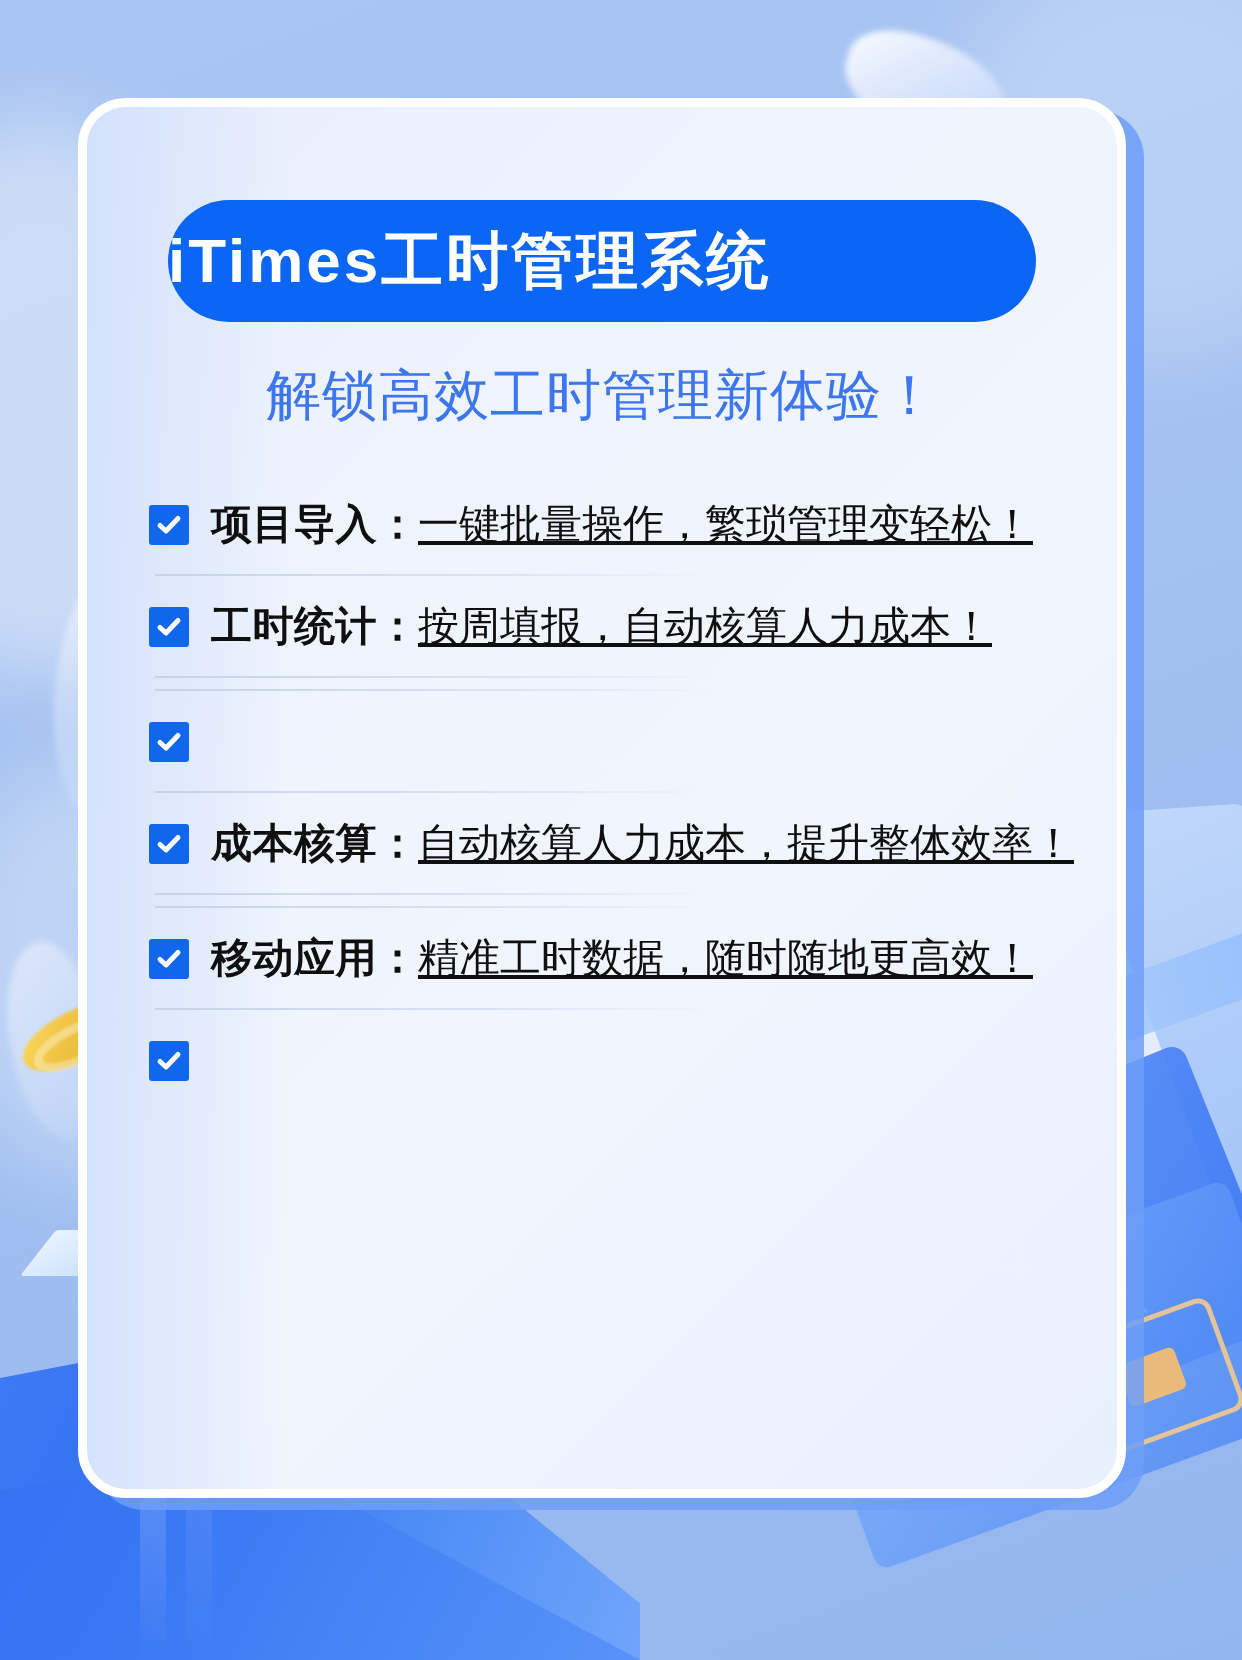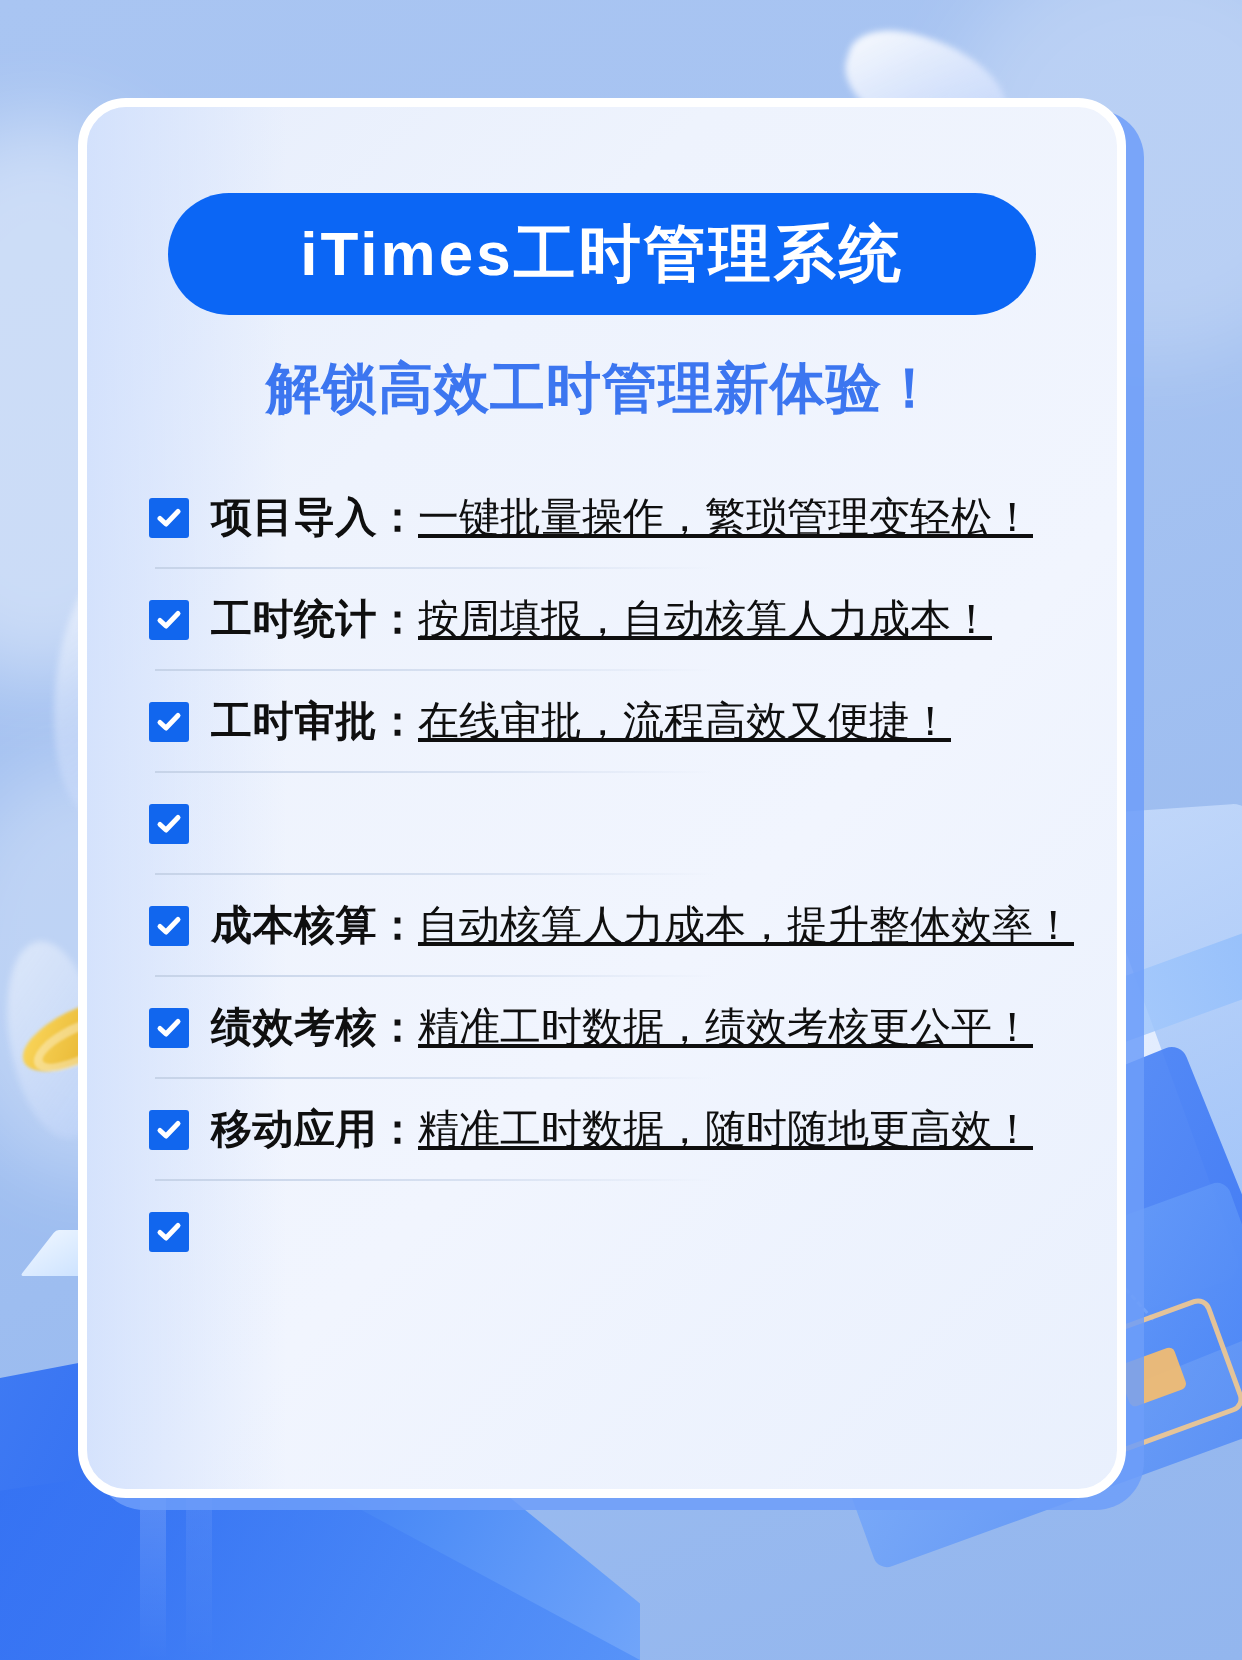--- a/index.html
+++ b/index.html
@@ -90,33 +90,33 @@
     position:absolute; left:78px; top:98px; width:1048px; height:1400px;
     background:linear-gradient(135deg,#e7eefc 0%,#eef3fd 26%,#f1f5fe 60%,#e9f0fd 100%);
     border:9px solid #ffffff; border-radius:48px; overflow:hidden;
   }
   .card-inner{ position:relative; width:100%; height:100%; padding:78px 56px 0 56px; }
   .card-sheen{ position:absolute; left:0; top:0; width:200px; height:100%;
     background:linear-gradient(90deg,rgba(206,222,252,.8),rgba(238,243,253,0)); pointer-events:none; }
 
   
   .title-pill{
-    position:relative; margin:8px auto; width:868px; height:122px;
+    position:relative; margin:15px auto; width:868px; height:122px;
     background:#0b66f5; border-radius:62px;
-    display:flex; align-items:center; justify-content:center;
+    display:flex; align-items:center; 
   }
   .title-text{
     color:#fff; font-size:62px; font-weight:bold; letter-spacing:3px;
     white-space:nowrap; line-height:1;
   }
 
   
   .subtitle{
     margin:46px auto 0 auto; text-align:center;
-    color:#3c76f0; font-size:55px; font-weight:bold; letter-spacing:1px;
+    color:#3c76f0; font-size:55px; font-weight:normal; letter-spacing:1px;
     white-space:nowrap; line-height:1;
   }
 
   
   .features{ position:relative; margin-top:62px; padding:0 6px; }
   .feature{ position:relative; display:flex; align-items:center; height:78px; }
   .checkbox{
     flex:0 0 auto; width:40px; height:40px; background:#1166ee;
     border-radius:3px; display:flex; align-items:center; justify-content:center;
     margin-right:22px; margin-top:2px;
@@ -212,54 +212,38 @@
           <div class="divider"></div>
           <div class="feature">
             <div class="checkbox">
               <svg width="26" height="26" viewBox="0 0 26 26" aria-hidden="true">
                 <path d="M4 13.5 L10 19 L22 6.5" fill="none" stroke="#ffffff" stroke-width="5" stroke-linecap="round" stroke-linejoin="round"></path>
               </svg>
             </div>
             <div class="feature-text"><span class="feature-label">工时统计</span><span class="feature-colon">：</span><span class="feature-desc">按周填报，自动核算人力成本！</span></div>
           </div>
           <div class="divider"></div>
-          <div class="feature">
-            <div class="checkbox">
-              <svg width="26" height="26" viewBox="0 0 26 26" aria-hidden="true">
-                <path d="M4 13.5 L10 19 L22 6.5" fill="none" stroke="#ffffff" stroke-width="5" stroke-linecap="round" stroke-linejoin="round"></path>
-              </svg>
-            </div>
-            <div class="feature-text"><span class="feature-label">工时审批</span><span class="feature-colon">：</span><span class="feature-desc">在线审批，流程高效又便捷！</span></div>
-          </div>
           <div class="divider"></div>
           <div class="feature">
             <div class="checkbox">
               <svg width="26" height="26" viewBox="0 0 26 26" aria-hidden="true">
                 <path d="M4 13.5 L10 19 L22 6.5" fill="none" stroke="#ffffff" stroke-width="5" stroke-linecap="round" stroke-linejoin="round"></path>
               </svg>
             </div>
           </div>
           <div class="divider"></div>
           <div class="feature">
             <div class="checkbox">
               <svg width="26" height="26" viewBox="0 0 26 26" aria-hidden="true">
                 <path d="M4 13.5 L10 19 L22 6.5" fill="none" stroke="#ffffff" stroke-width="5" stroke-linecap="round" stroke-linejoin="round"></path>
               </svg>
             </div>
             <div class="feature-text"><span class="feature-label">成本核算</span><span class="feature-colon">：</span><span class="feature-desc">自动核算人力成本，提升整体效率！</span></div>
           </div>
           <div class="divider"></div>
-          <div class="feature">
-            <div class="checkbox">
-              <svg width="26" height="26" viewBox="0 0 26 26" aria-hidden="true">
-                <path d="M4 13.5 L10 19 L22 6.5" fill="none" stroke="#ffffff" stroke-width="5" stroke-linecap="round" stroke-linejoin="round"></path>
-              </svg>
-            </div>
-            <div class="feature-text"><span class="feature-label">绩效考核</span><span class="feature-colon">：</span><span class="feature-desc">精准工时数据，绩效考核更公平！</span></div>
-          </div>
           <div class="divider"></div>
           <div class="feature">
             <div class="checkbox">
               <svg width="26" height="26" viewBox="0 0 26 26" aria-hidden="true">
                 <path d="M4 13.5 L10 19 L22 6.5" fill="none" stroke="#ffffff" stroke-width="5" stroke-linecap="round" stroke-linejoin="round"></path>
               </svg>
             </div>
             <div class="feature-text"><span class="feature-label">移动应用</span><span class="feature-colon">：</span><span class="feature-desc">精准工时数据，随时随地更高效！</span></div>
           </div>
           <div class="divider"></div>

